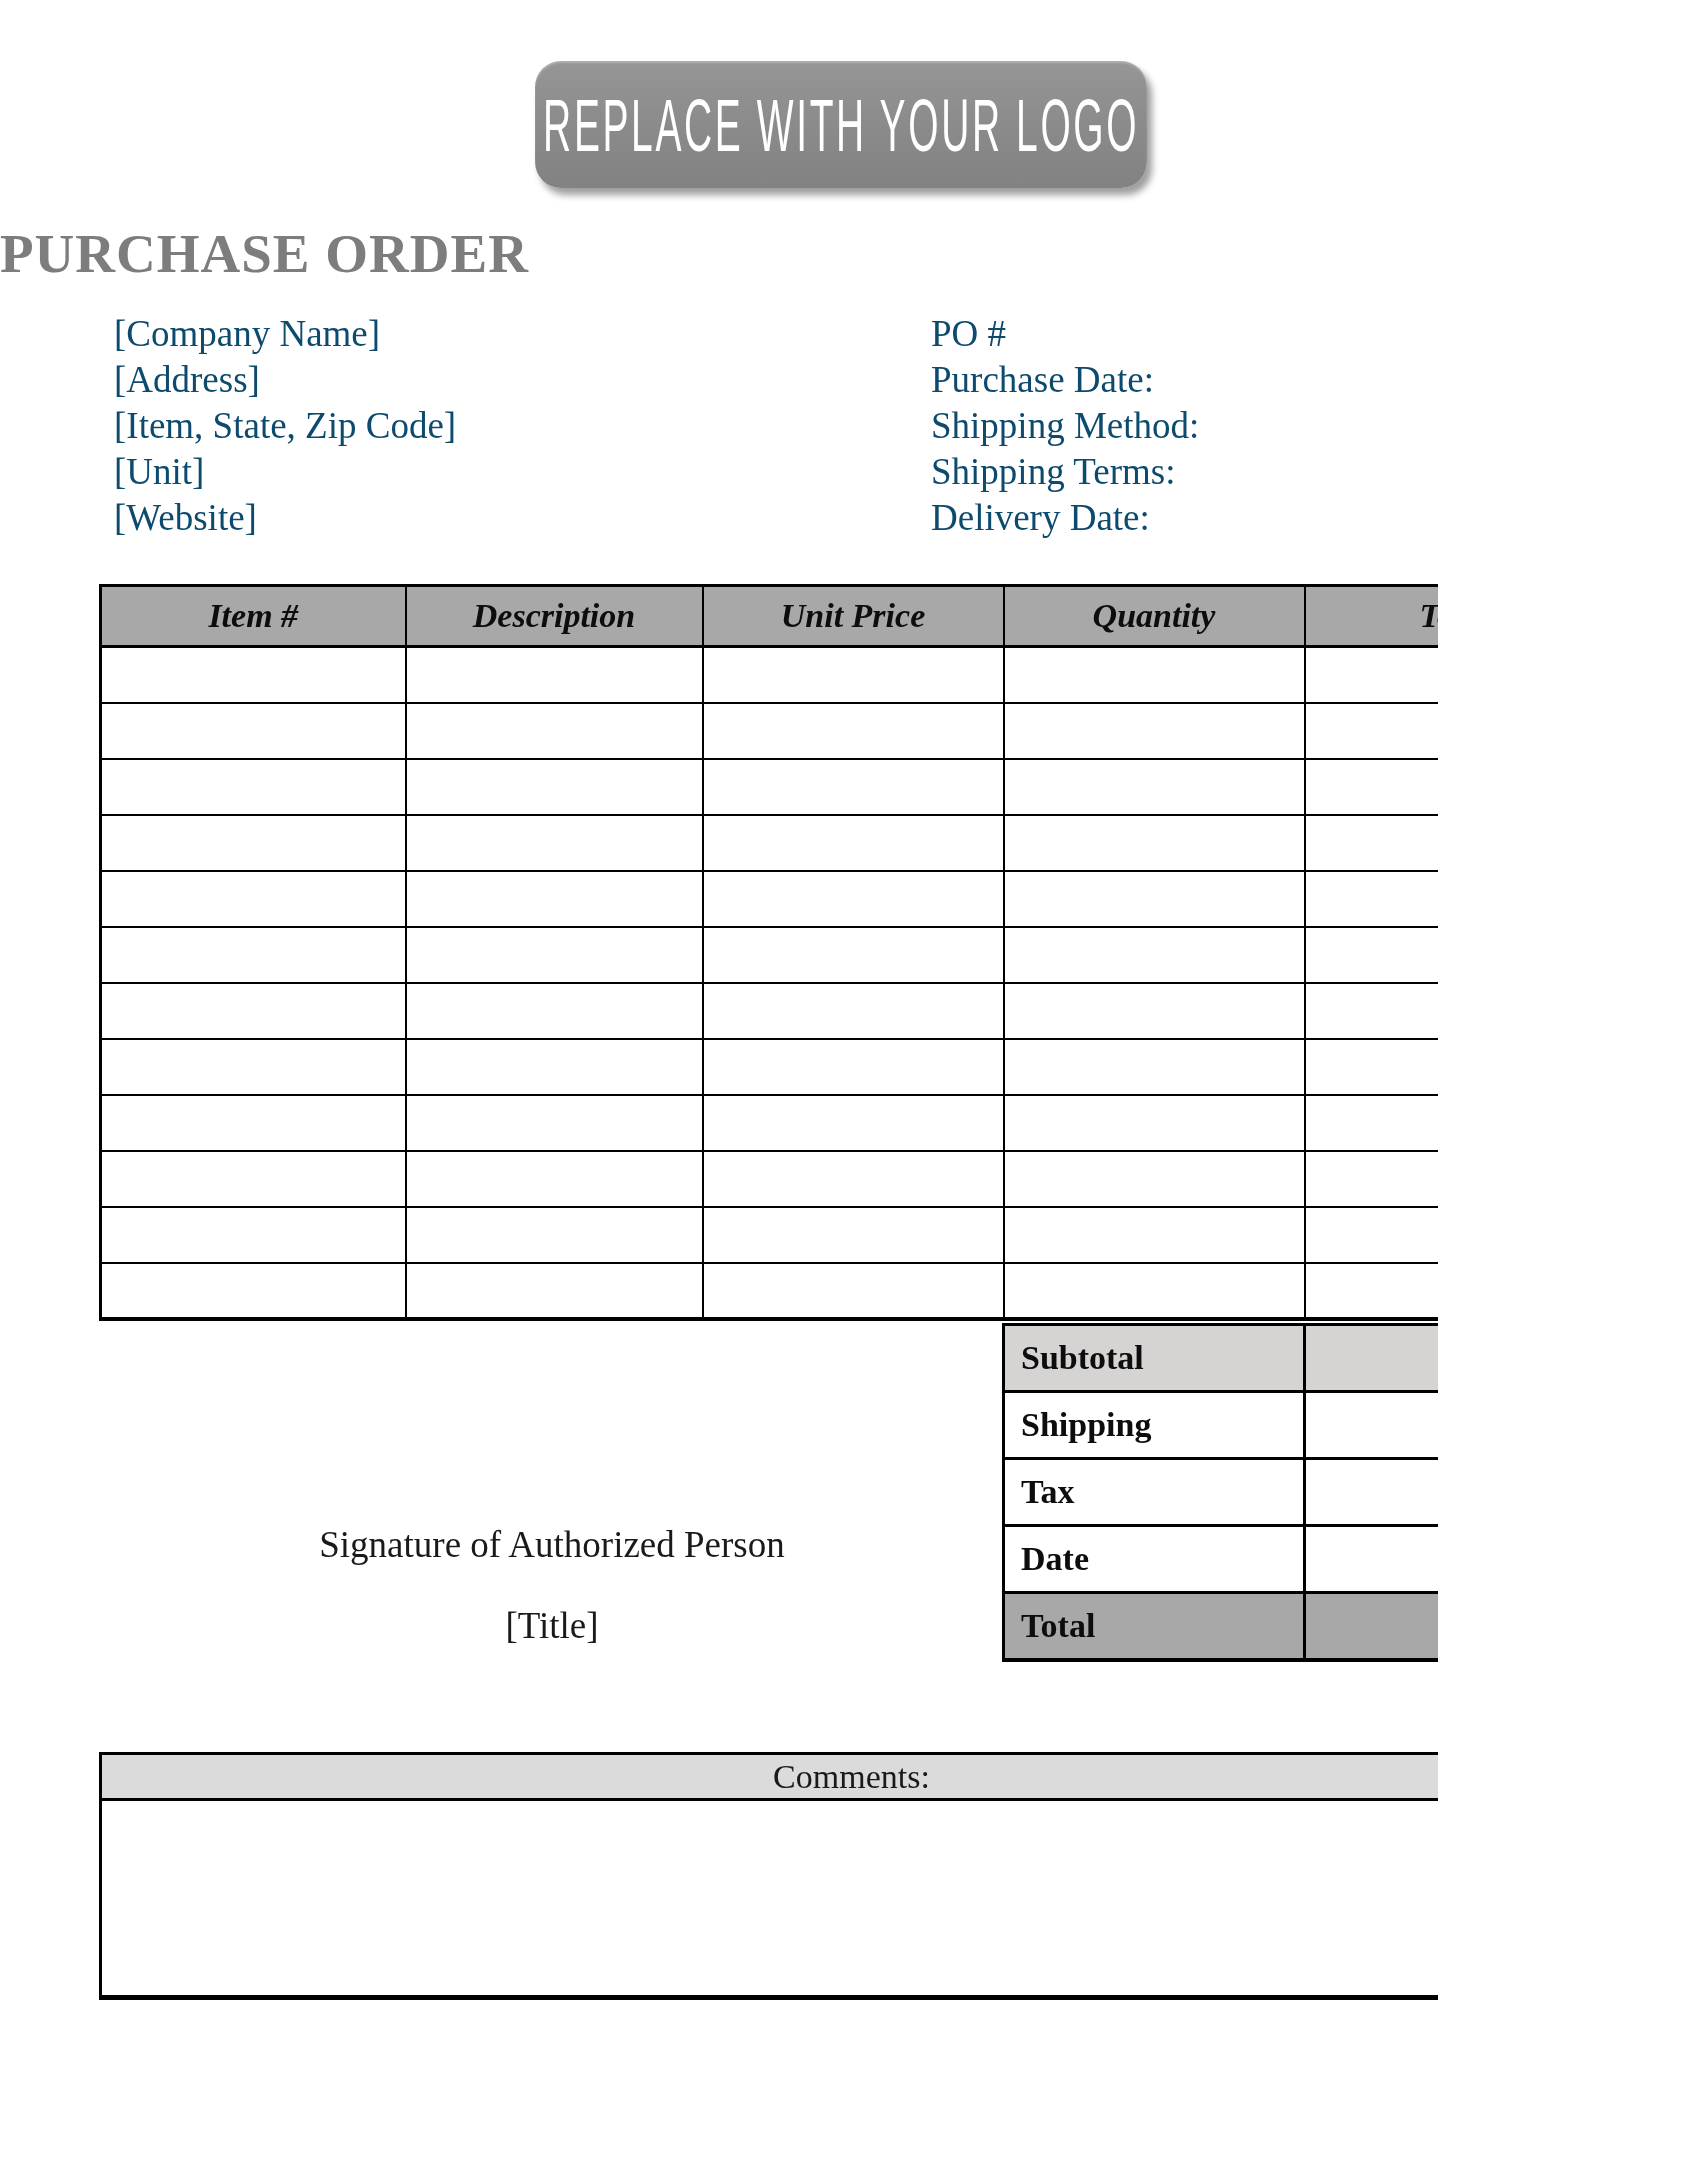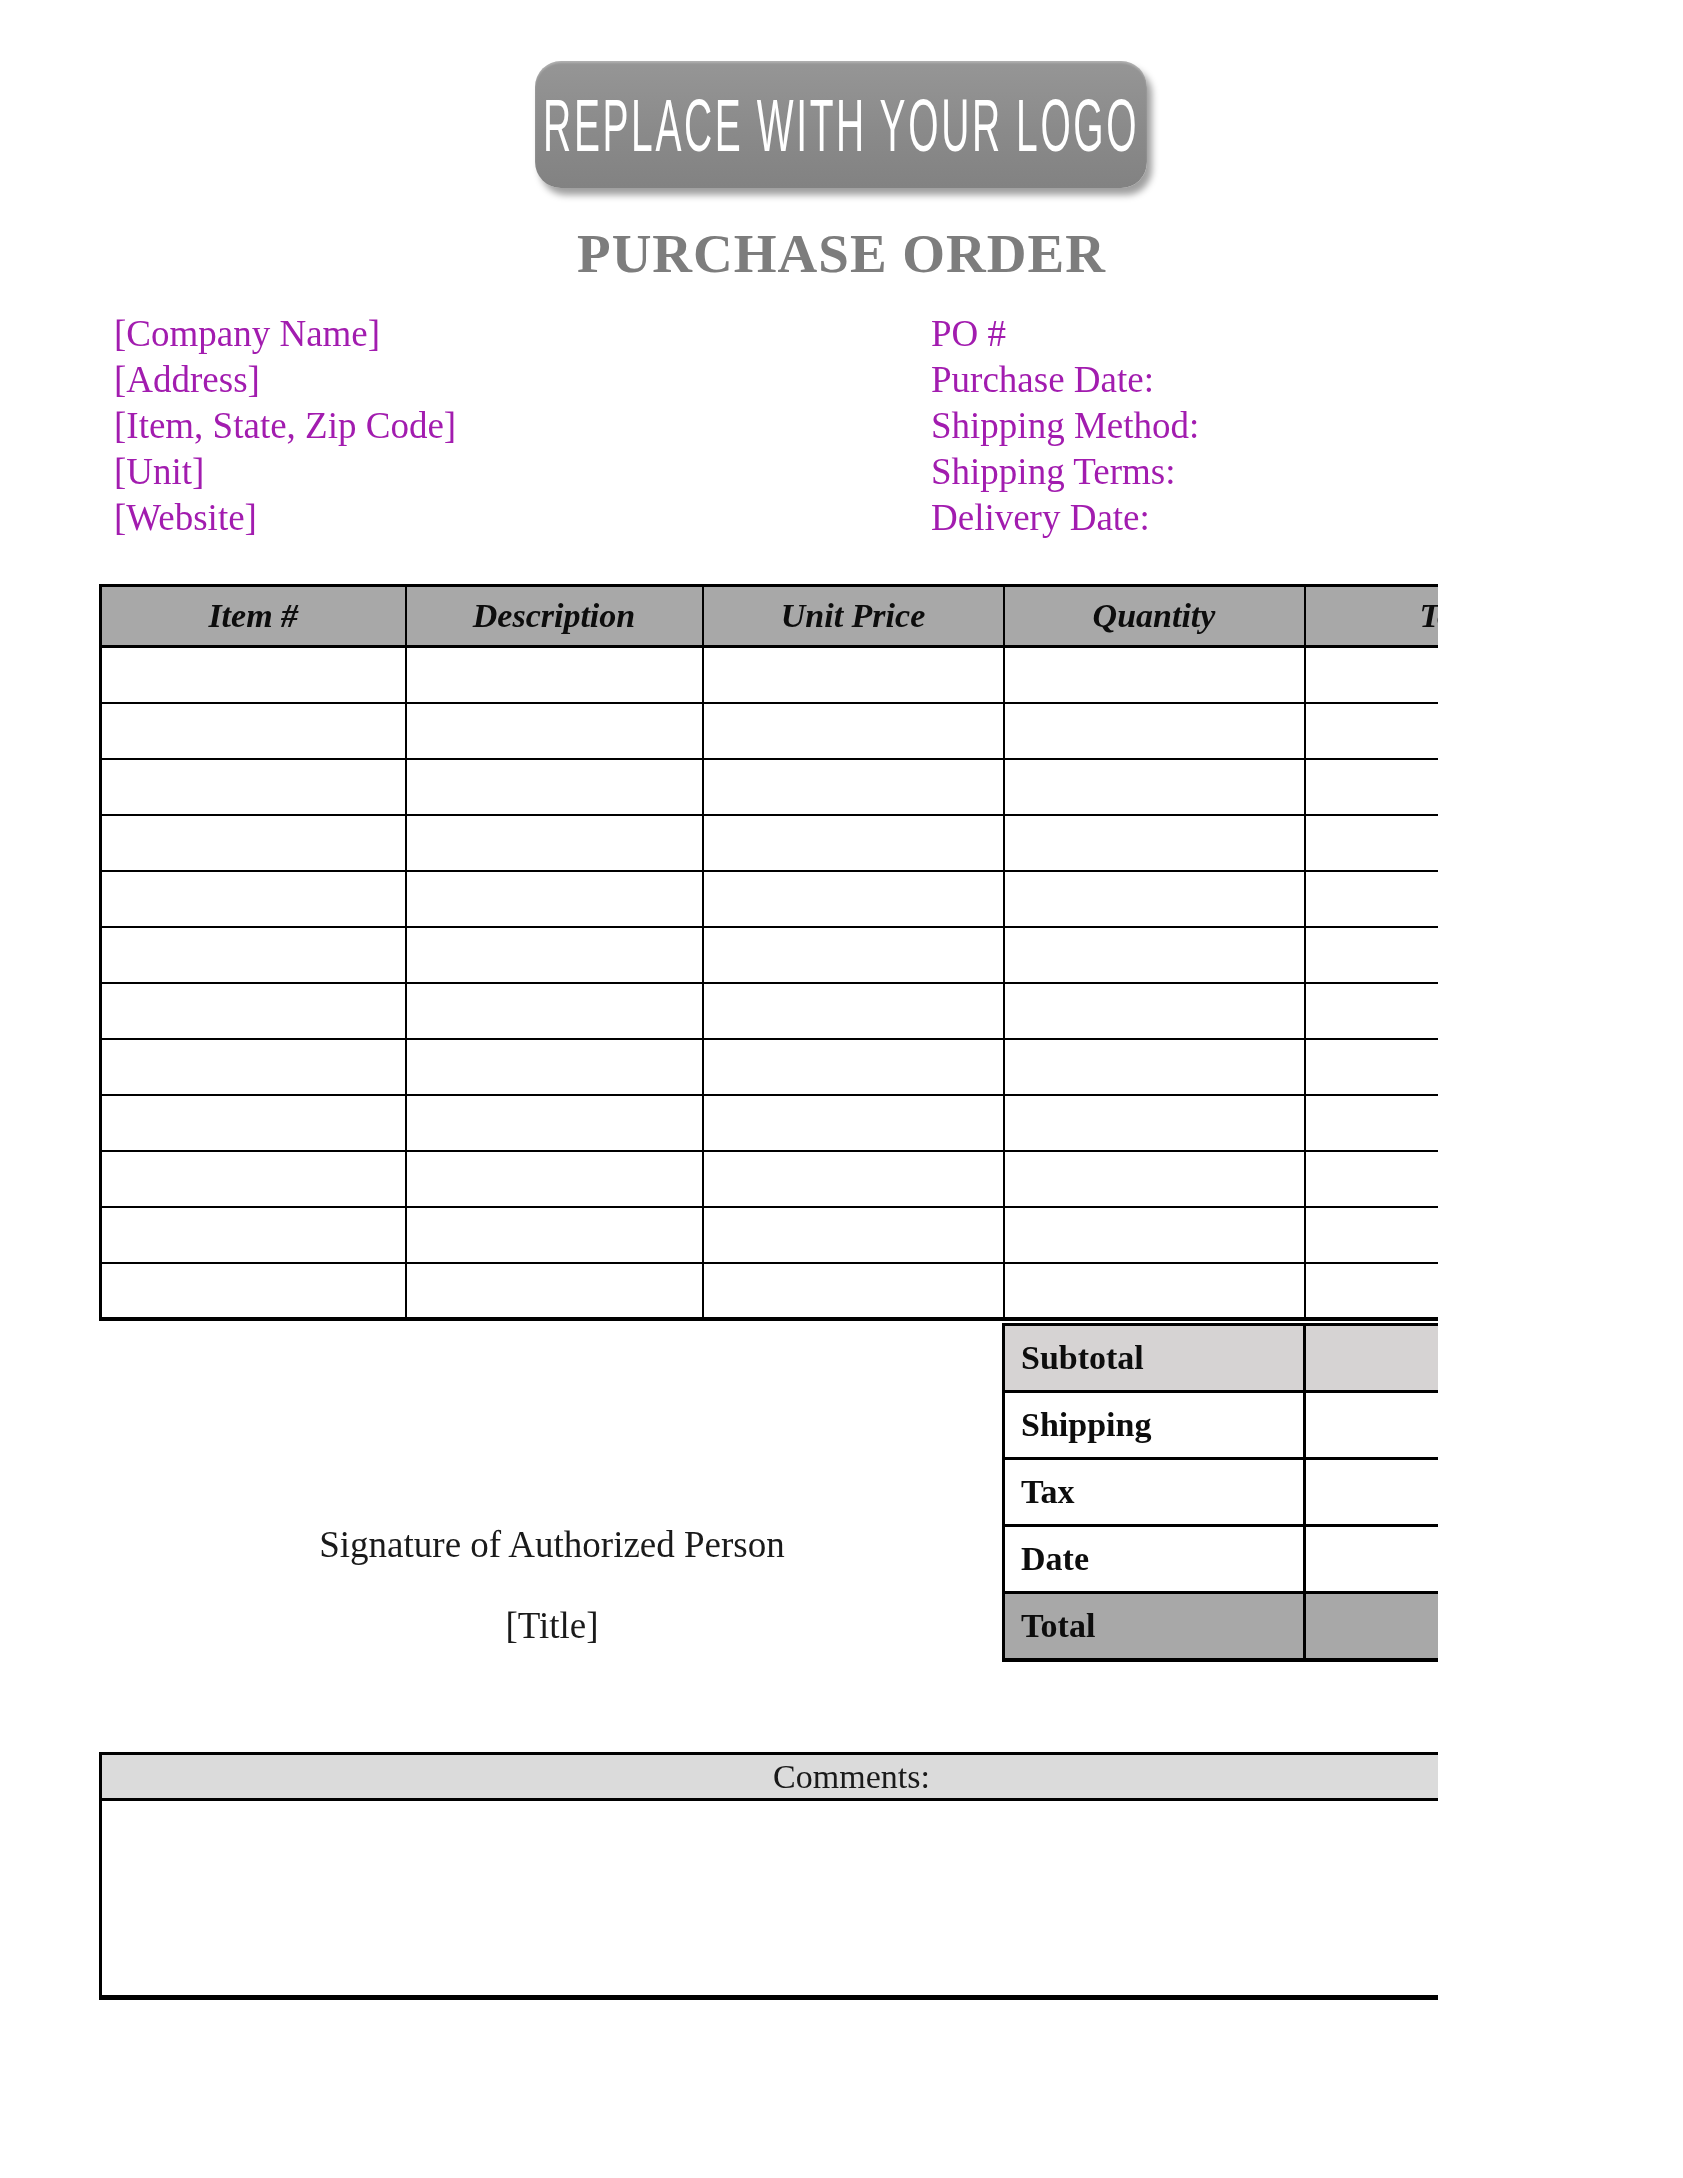--- a/index.html
+++ b/index.html
@@ -32,34 +32,34 @@
     letter-spacing: 5px;
     transform: scaleX(0.52);
     white-space: nowrap;
   }
 
   
   .doc-title {
     position: absolute;
     left: 0; top: 222px;
     width: 1683px;
-    text-align: center;
+    text-align: left;
     font-size: 55px;
     font-weight: bold;
     letter-spacing: 1px;
     color: #7d7d7d;
   }
 
   
   .info-block {
     position: absolute;
     top: 311px;
     font-size: 37px;
     line-height: 46px;
-    color: #a21caf;
+    color: #0c4a6e;
     white-space: nowrap;
   }
   .info-left  { left: 114px; }
   .info-right { left: 931px; }
 
   
   table { border-collapse: collapse; table-layout: fixed; }
   .items-table {
     position: absolute;
     left: 99px; top: 584px;

